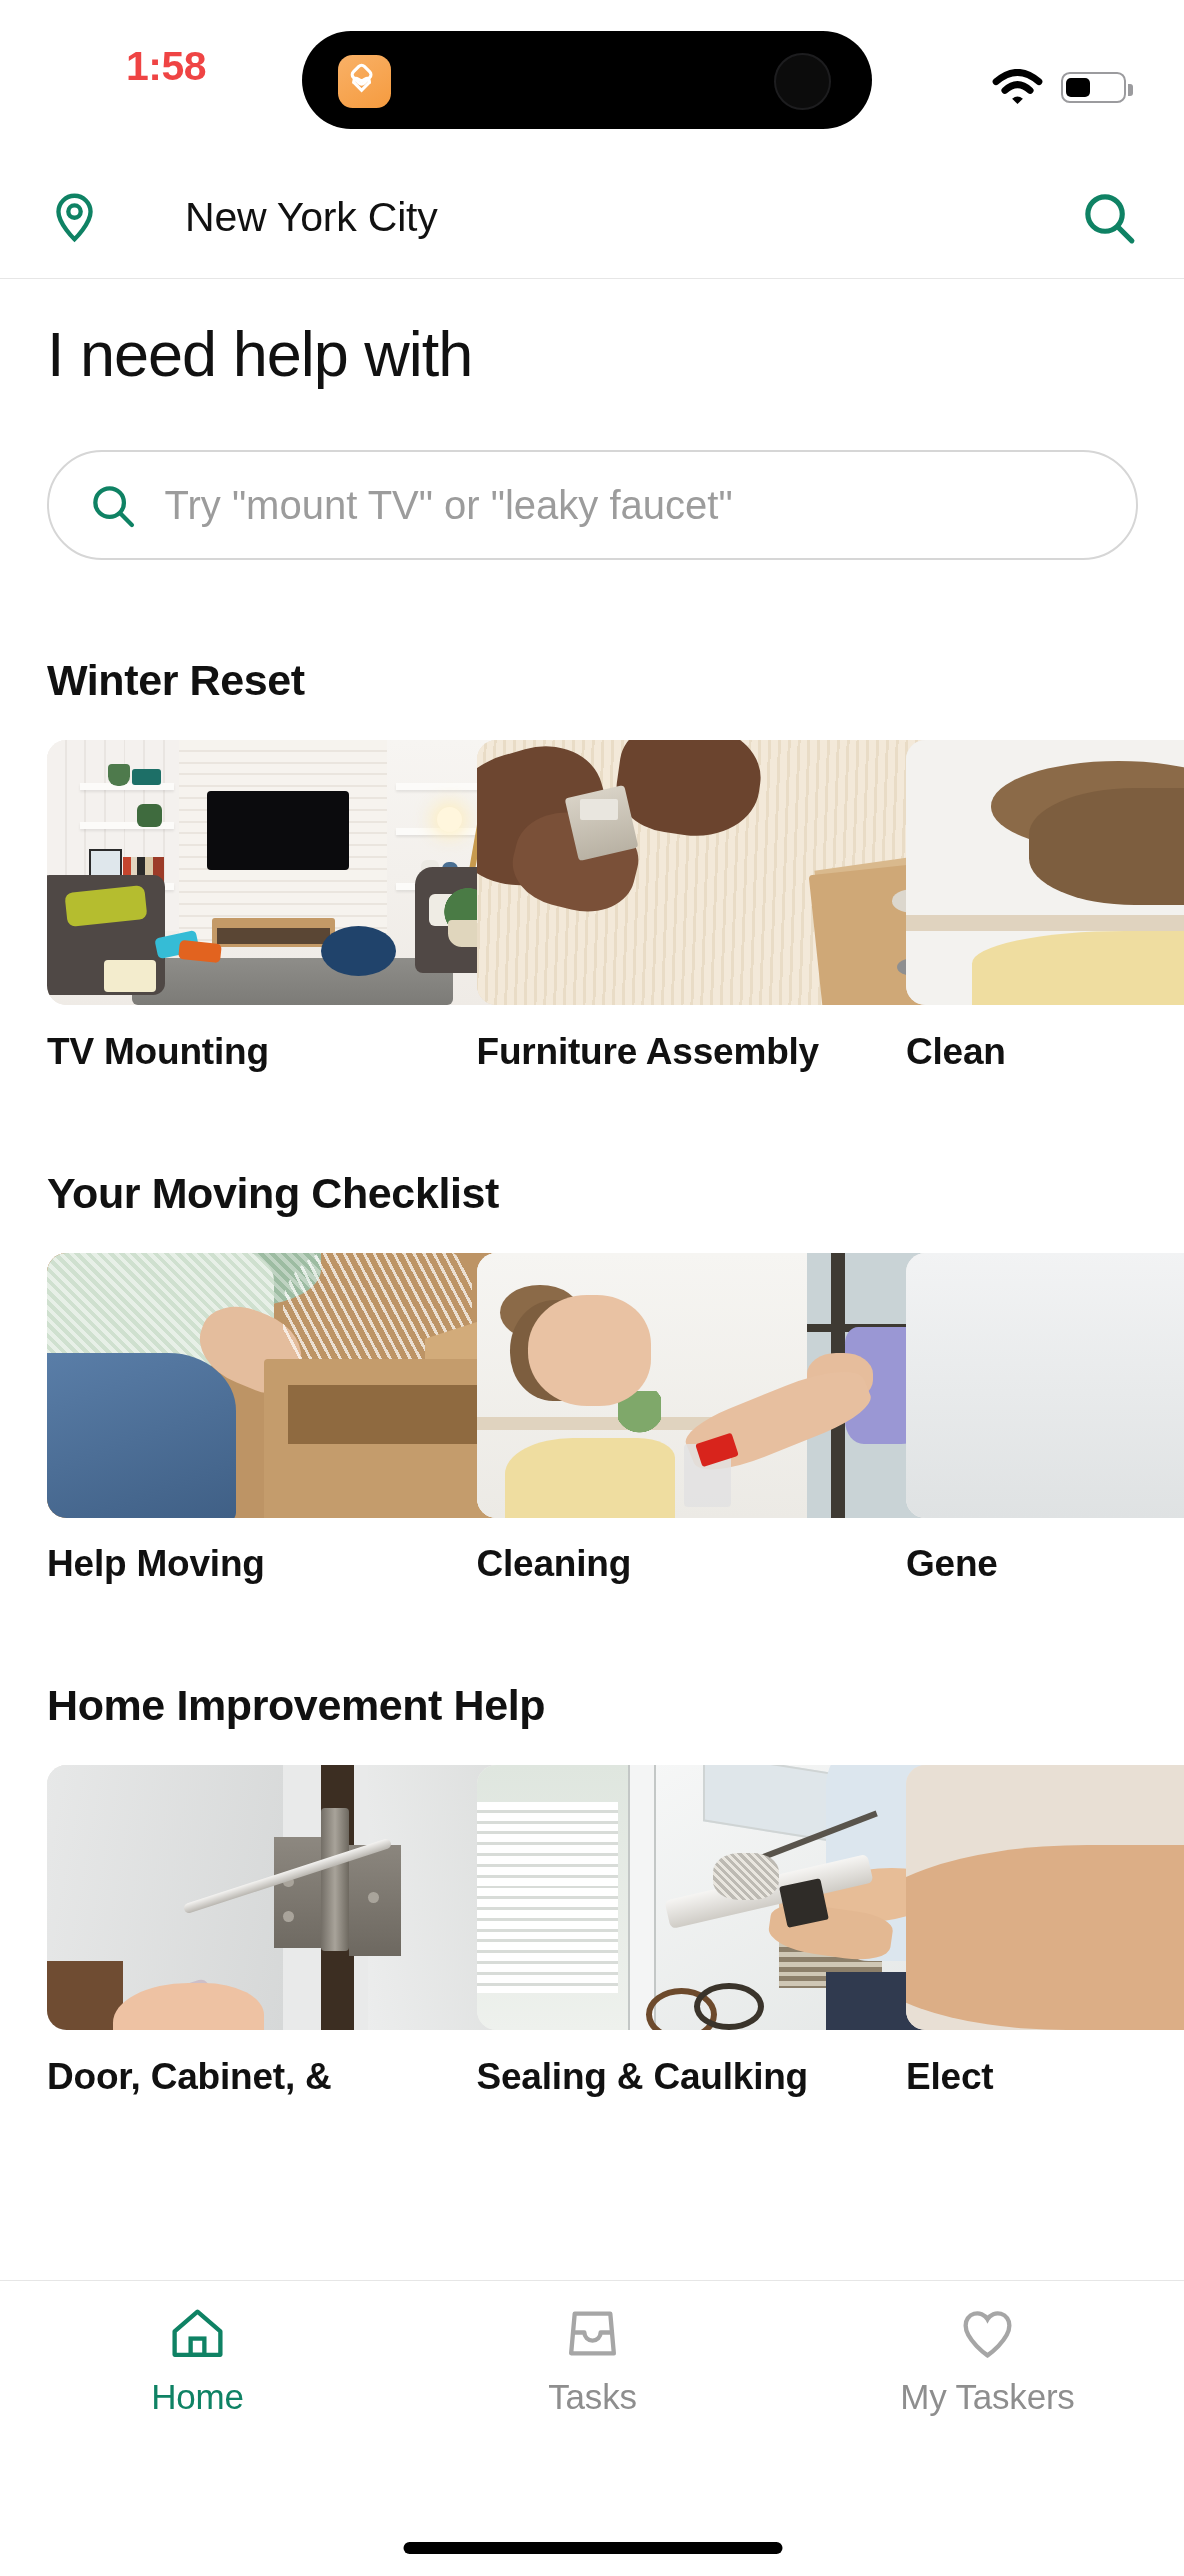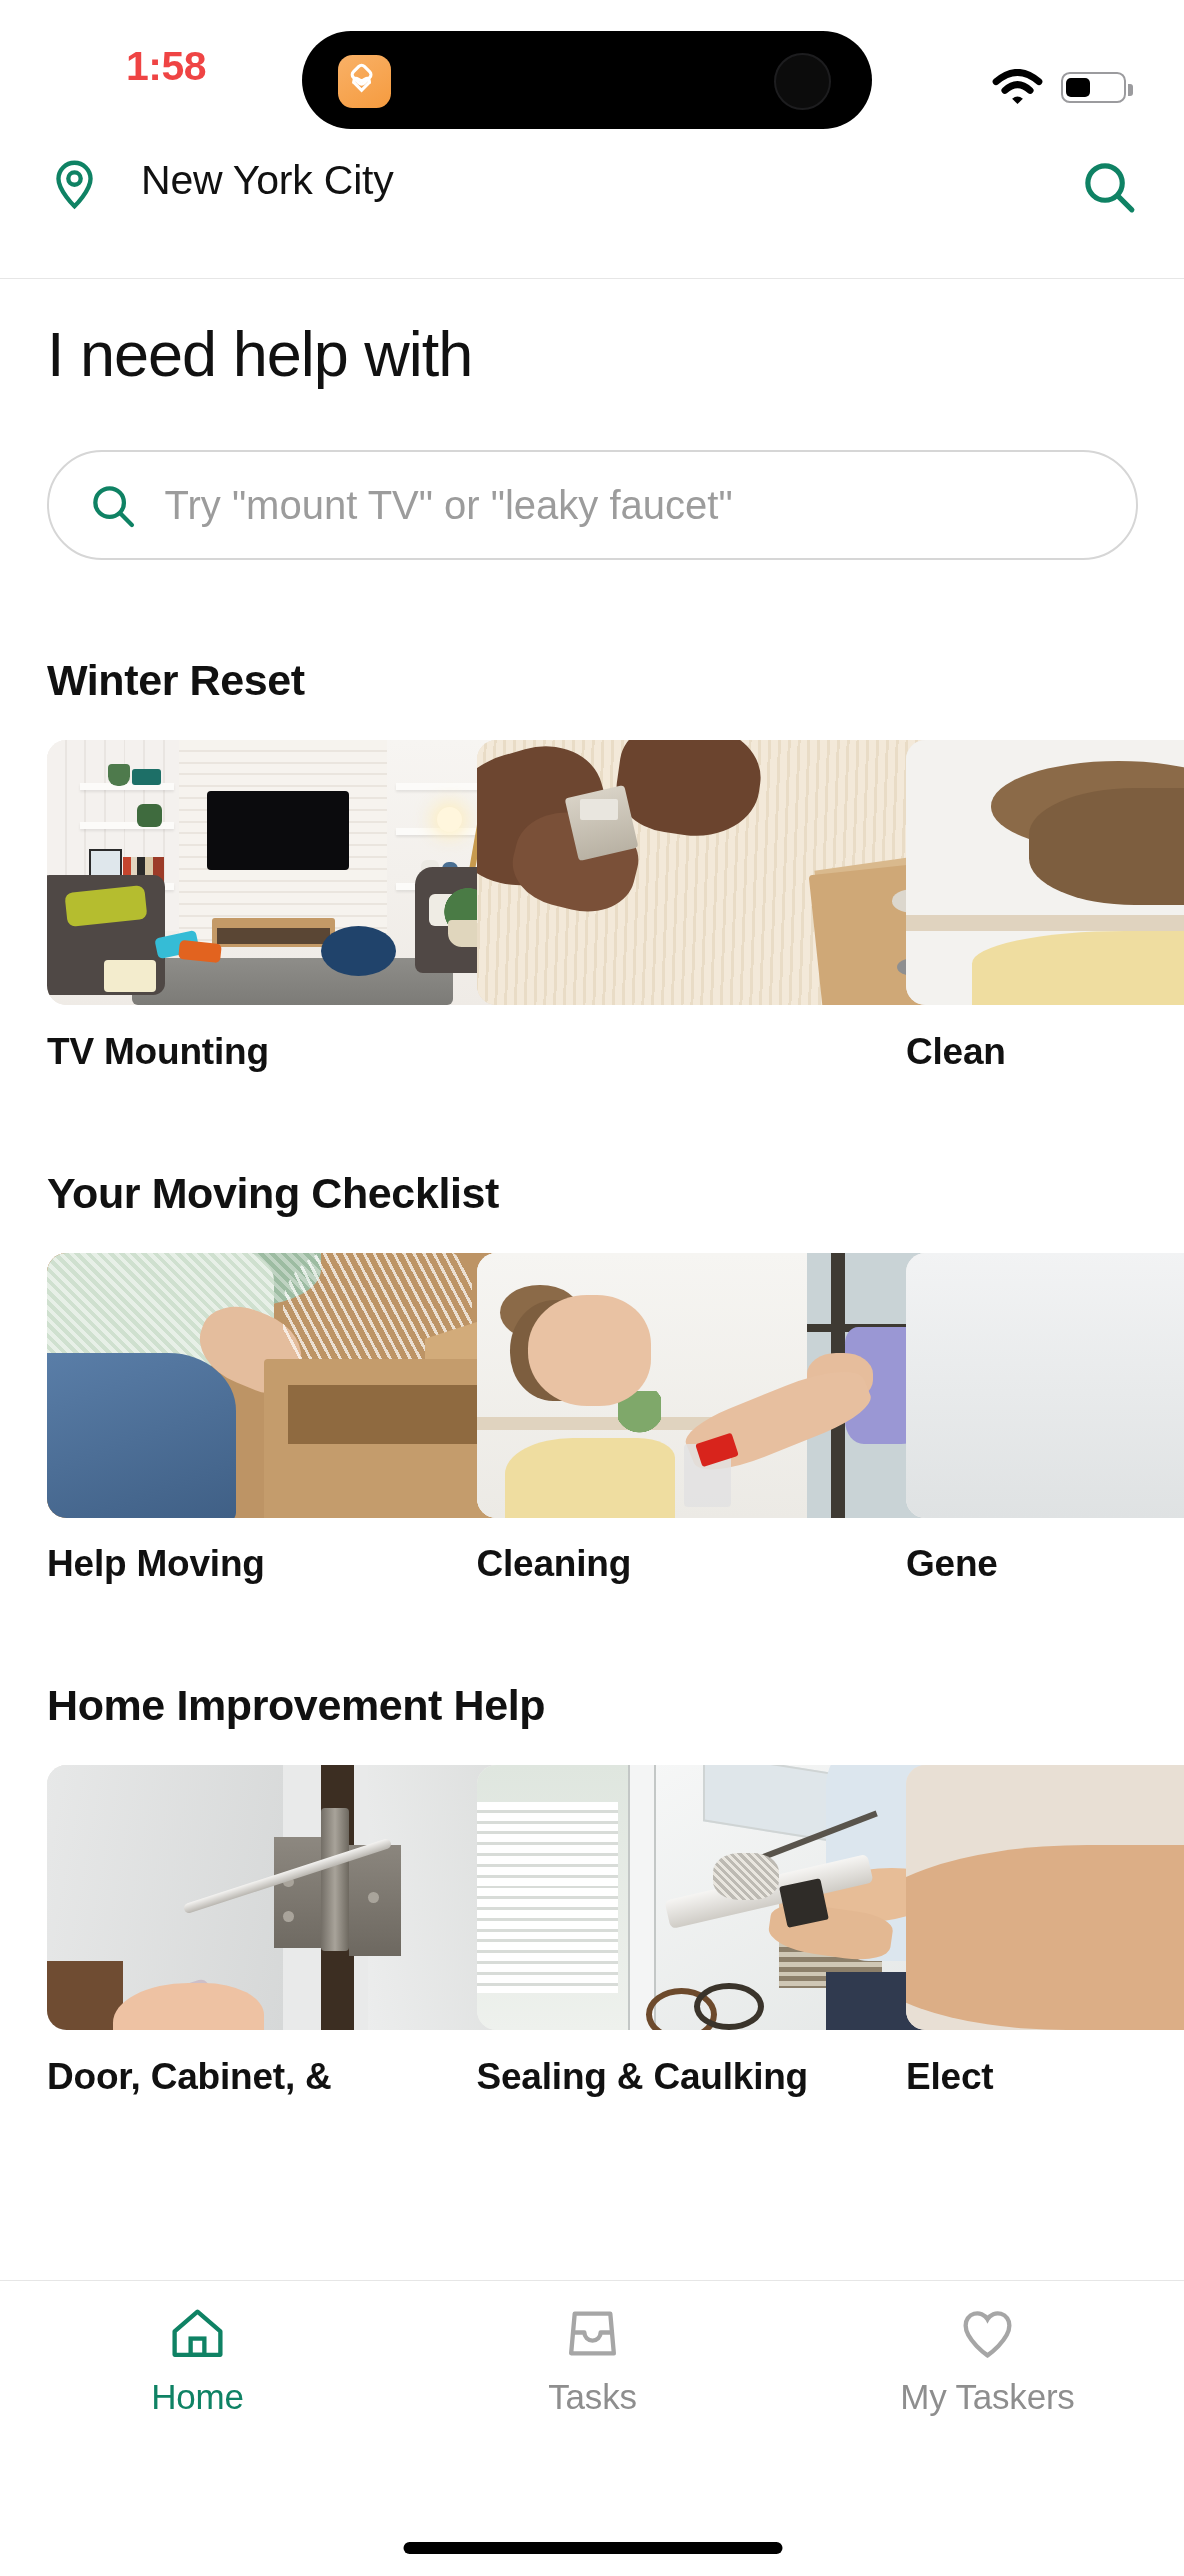--- a/index.html
+++ b/index.html
@@ -59,22 +59,23 @@
   .battery-fill {
     height:19.6px; width:40%;
     background:#000; border-radius:4.9px;
     margin-left:2.9px;
   }
 
   
   .loc-header {
     height:122px;
     border-bottom:1px solid #e6e6e6;
-    display:flex; align-items:flex-start;
+    display:flex; align-items:center;
     padding:0 47px;
+    gap:44px;
   }
   .loc-pin { width:55px; height:55px; flex:0 0 auto; }
   .loc-name {
     font-size:41px; color:#111; font-weight:400;
     margin-left:39px; letter-spacing:-0.2px;
   }
   .header-search { margin-left:auto; width:59px; height:59px; }
 
   
   .content { padding-top:41px; }
@@ -483,20 +484,21 @@
               <div class="cardbox"></div>
             <div class="screwA"></div>
               <div class="screwB"></div>
             <div class="handA"></div>
               <div class="handB"></div>
               <div class="handC"></div>
             <div class="tool"></div>
               <div class="toolTip"></div>
           </div>
         </div>
+        <div class="card-label">Furniture Assembly</div>
       </div>
 
       <div class="card">
         <div class="card-thumb">
           <div class="scene s-clean2">
             <div class="counter"></div>
             <div class="bun"></div>
               <div class="hair"></div>
             <div class="top"></div>
           </div>

